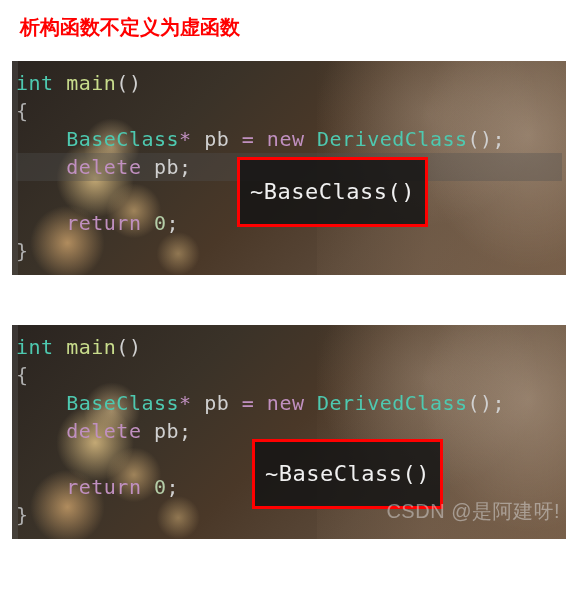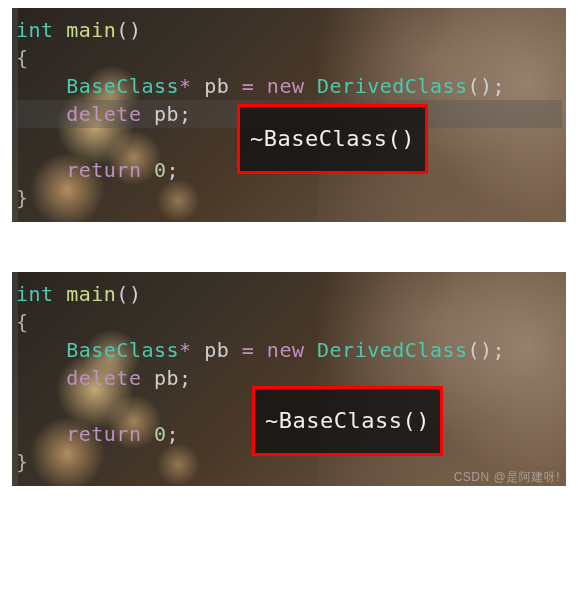--- a/index.html
+++ b/index.html
@@ -11,21 +11,21 @@
     }
     .section { margin-bottom: 50px; }
     .heading {
       color: #ff0000;
       font-weight: bold;
       font-size: 20px;
       padding: 10px 20px 8px 20px;
     }
     .code-block {
       position: relative;
-      margin: 4px 12px;
+      margin: 12px 12px;
       background: linear-gradient(135deg, #2a2420 0%, #3a3228 30%, #4a3828 50%, #5a4838 70%, #6a5442 100%);
       overflow: hidden;
       height: 214px;
     }
     .code-block::before {
       content: "";
       position: absolute;
       inset: 0;
       background:
         radial-gradient(circle at 15% 55%, rgba(255,220,150,0.7) 0%, transparent 8%),
@@ -81,31 +81,32 @@
       font-size: 22px;
       line-height: 28px;
       padding: 18px 10px;
       z-index: 3;
       letter-spacing: 0.5px;
     }
     .output-box div { white-space: pre; }
     .watermark {
       position: absolute;
       right: 6px;
-      bottom: 0;
+      bottom: 14px;
       color: rgba(220,220,220,0.5);
-      font-size: 12px;
+      font-size: 20px;
       z-index: 4;
       letter-spacing: 0.5px;
     }
   </style>
 </head>
 <body>
 
 <div class="section">
+  <div class="heading">析构函数不定义为虚函数</div>
   <div class="code-block">
     <div class="gutter"></div>
     <div class="code-content">
       <div class="line"><span class="kw">int</span><span class="func"> main</span><span class="punct">()</span></div>
       <div class="line"><span class="brace">{</span></div>
       <div class="line"><span>    </span><span class="type">BaseClass</span><span class="op">*</span><span class="var"> pb </span><span class="op">=</span><span> </span><span class="new">new</span><span> </span><span class="cls">DerivedClass</span><span class="punct">();</span></div>
       <div class="line highlighted"><span>    </span><span class="new">delete</span><span> </span><span class="var">pb</span><span class="punct">;</span></div>
       <div class="line"> </div>
       <div class="line"><span>    </span><span class="new">return</span><span> </span><span class="num">0</span><span class="punct">;</span></div>
       <div class="line"><span class="brace">}</span></div>

